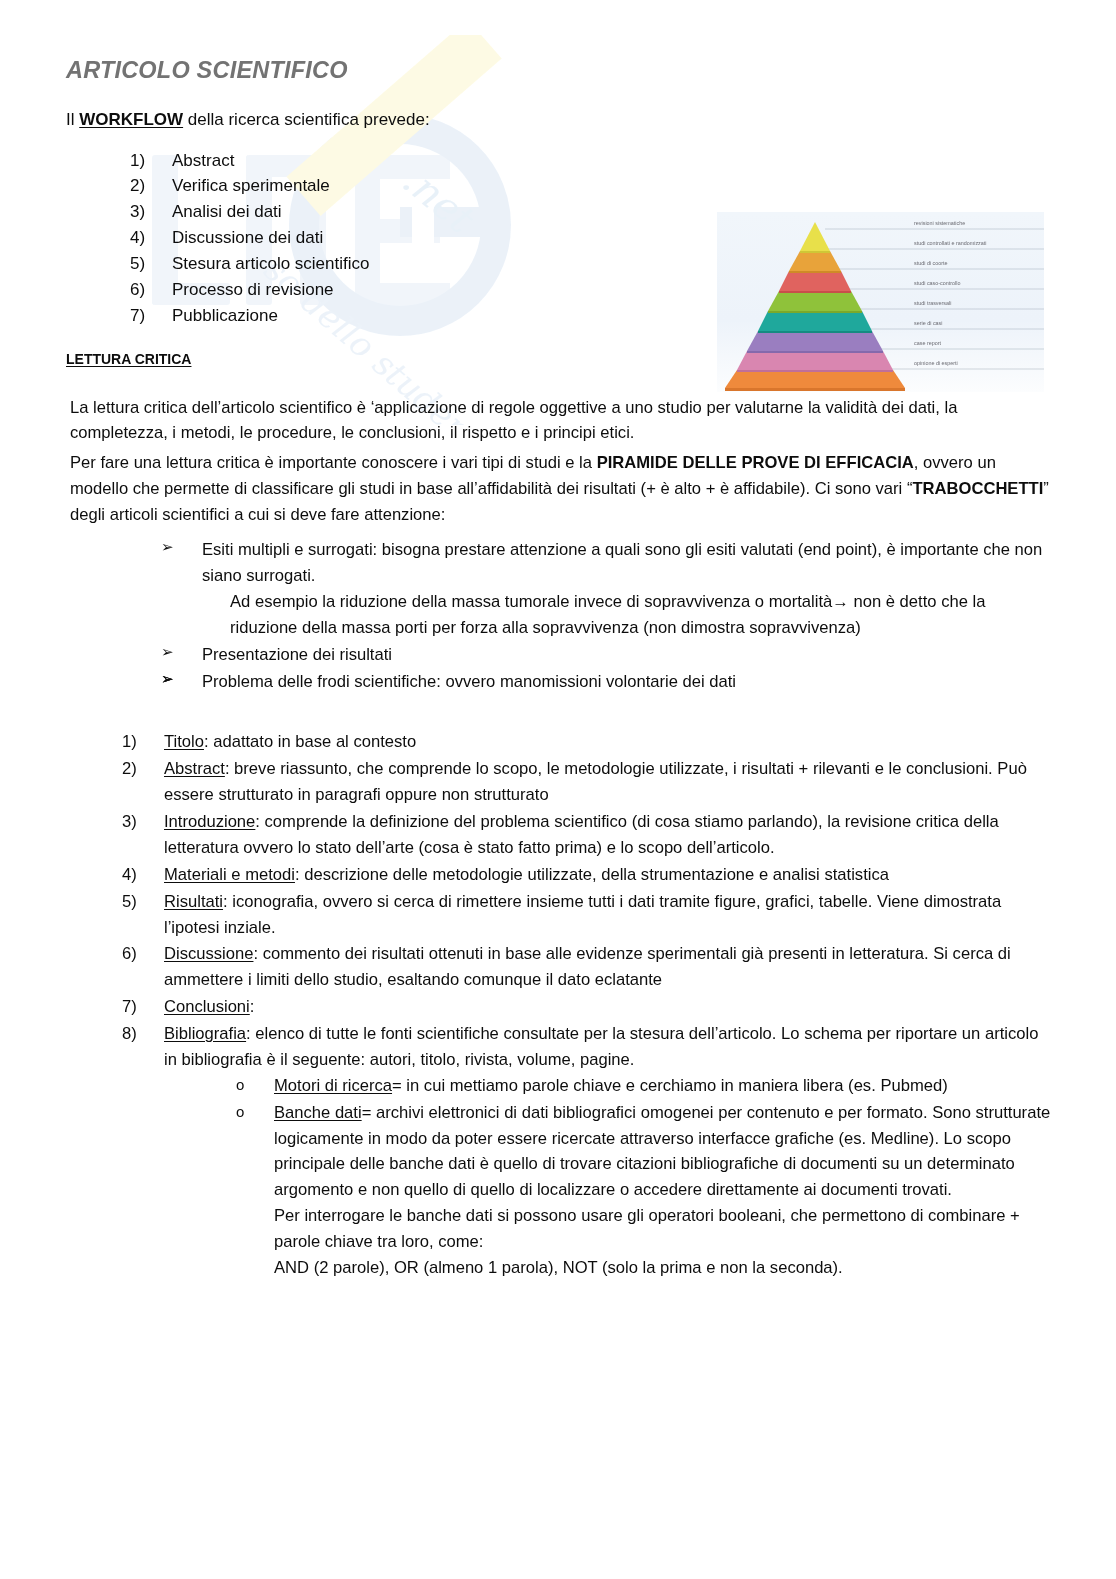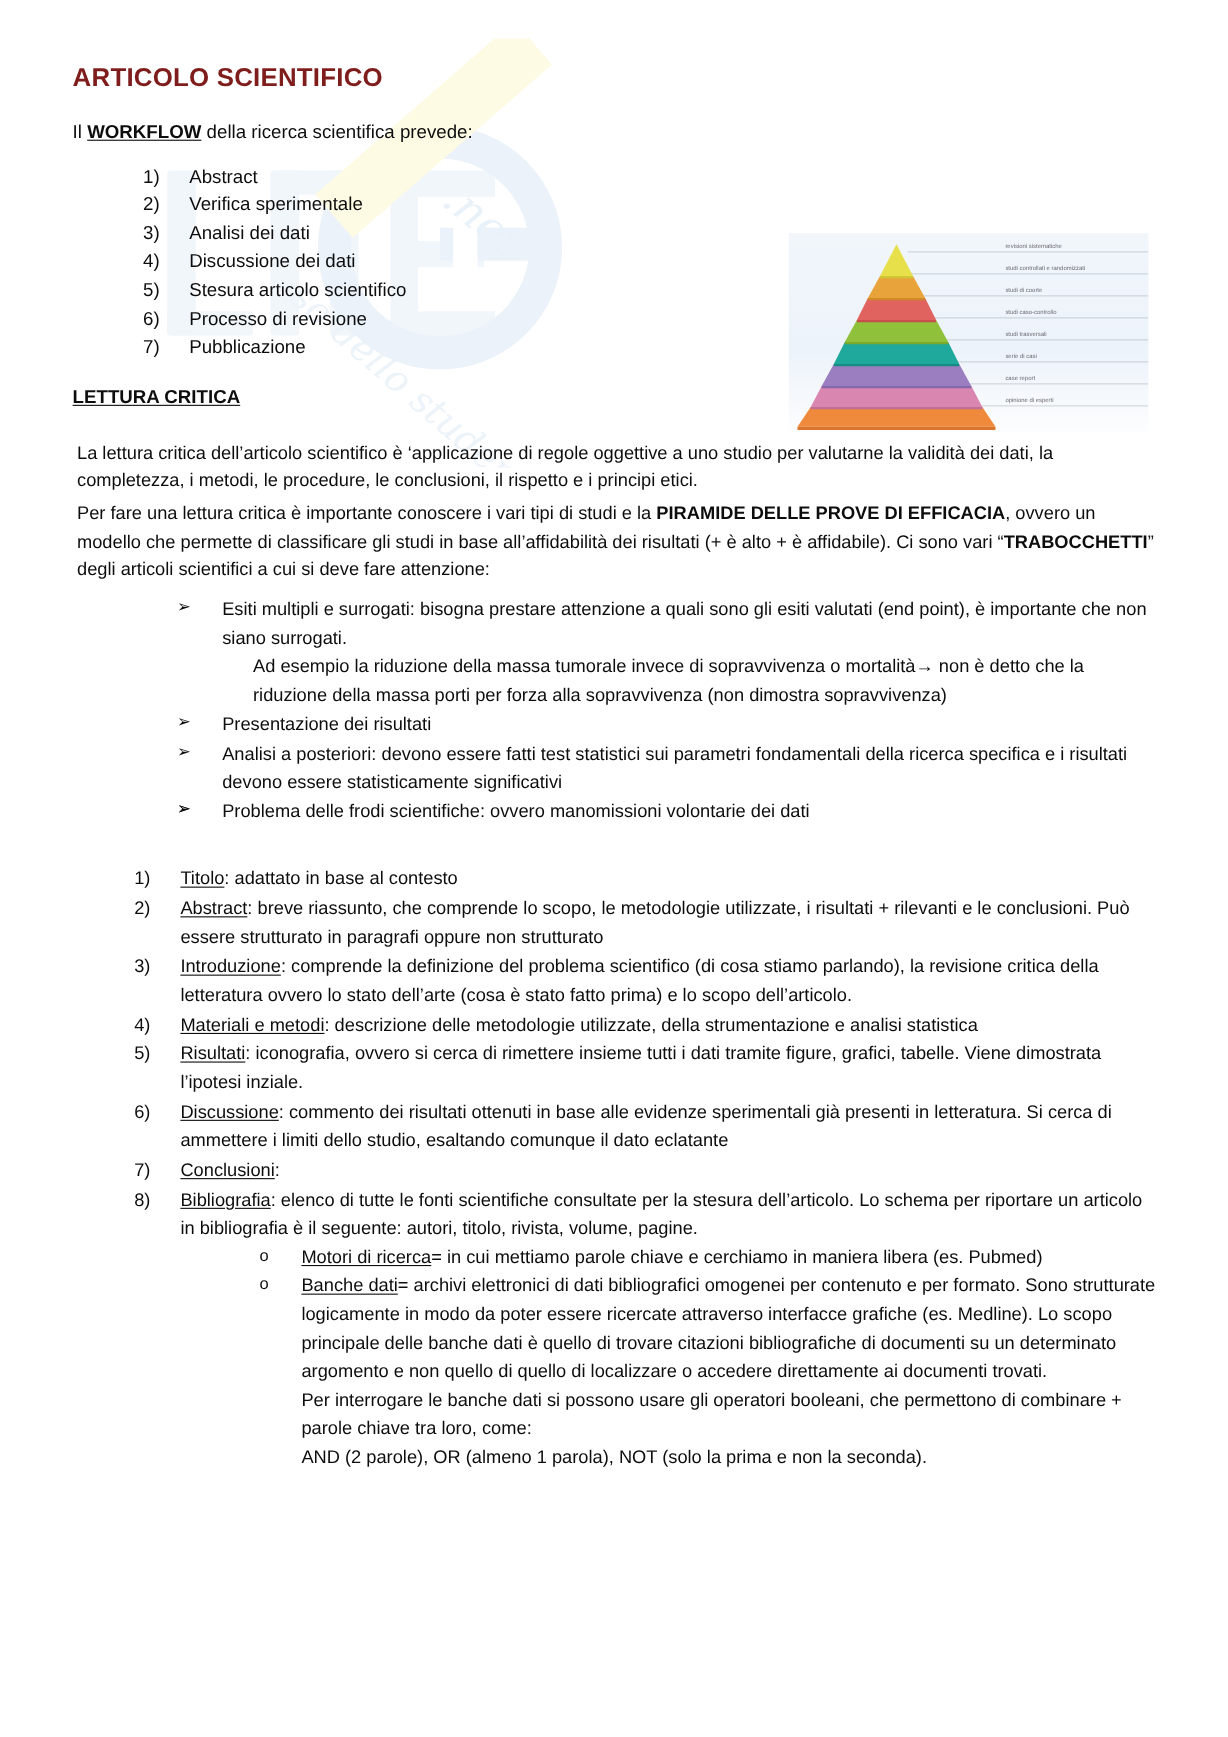--- a/index.html
+++ b/index.html
@@ -30,27 +30,28 @@
   .page {
     position: relative;
     z-index: 2;
     padding: 58px 62px 0 66px;
   }
 
   
   .doc-title {
     font-size: 23.5px;
     font-weight: bold;
-    color: #7f1d1d;
+    color: #737373;
     letter-spacing: .2px;
     margin: 0 0 24px 0;
     line-height: 1.1;
+    font-style: italic;
   }
   .sec-heading {
-    font-size: 17px;
+    font-size: 14px;
     font-weight: bold;
     text-decoration: underline;
     text-underline-offset: 2px;
     margin: 0;
     line-height: 1.3;
   }
 
   
   p.body {
     font-size: 16.6px;
@@ -258,21 +259,20 @@
       <span class="bullet">➢</span>
       <span>Esiti multipli e surrogati: bisogna prestare attenzione a quali sono gli esiti valutati (end point), è importante che non siano surrogati.</span>
       <span class="cont">Ad esempio la riduzione della massa tumorale invece di sopravvivenza o mortalità→ non è detto che la riduzione della massa porti per forza alla sopravvivenza (non dimostra sopravvivenza)</span>
     </li>
     <li>
       <span class="bullet">➢</span>
       <span>Presentazione dei risultati</span>
     </li>
     <li>
       <span class="bullet">➢</span>
-      <span>Analisi a posteriori: devono essere fatti test statistici sui parametri fondamentali della ricerca specifica e i risultati devono essere statisticamente significativi</span>
     </li>
     <li>
       <span class="bullet">➢</span>
     </li>
     <li>
       <span class="bullet">➢</span>
       <span>Problema delle frodi scientifiche: ovvero manomissioni volontarie dei dati</span>
     </li>
   </ul>
 

